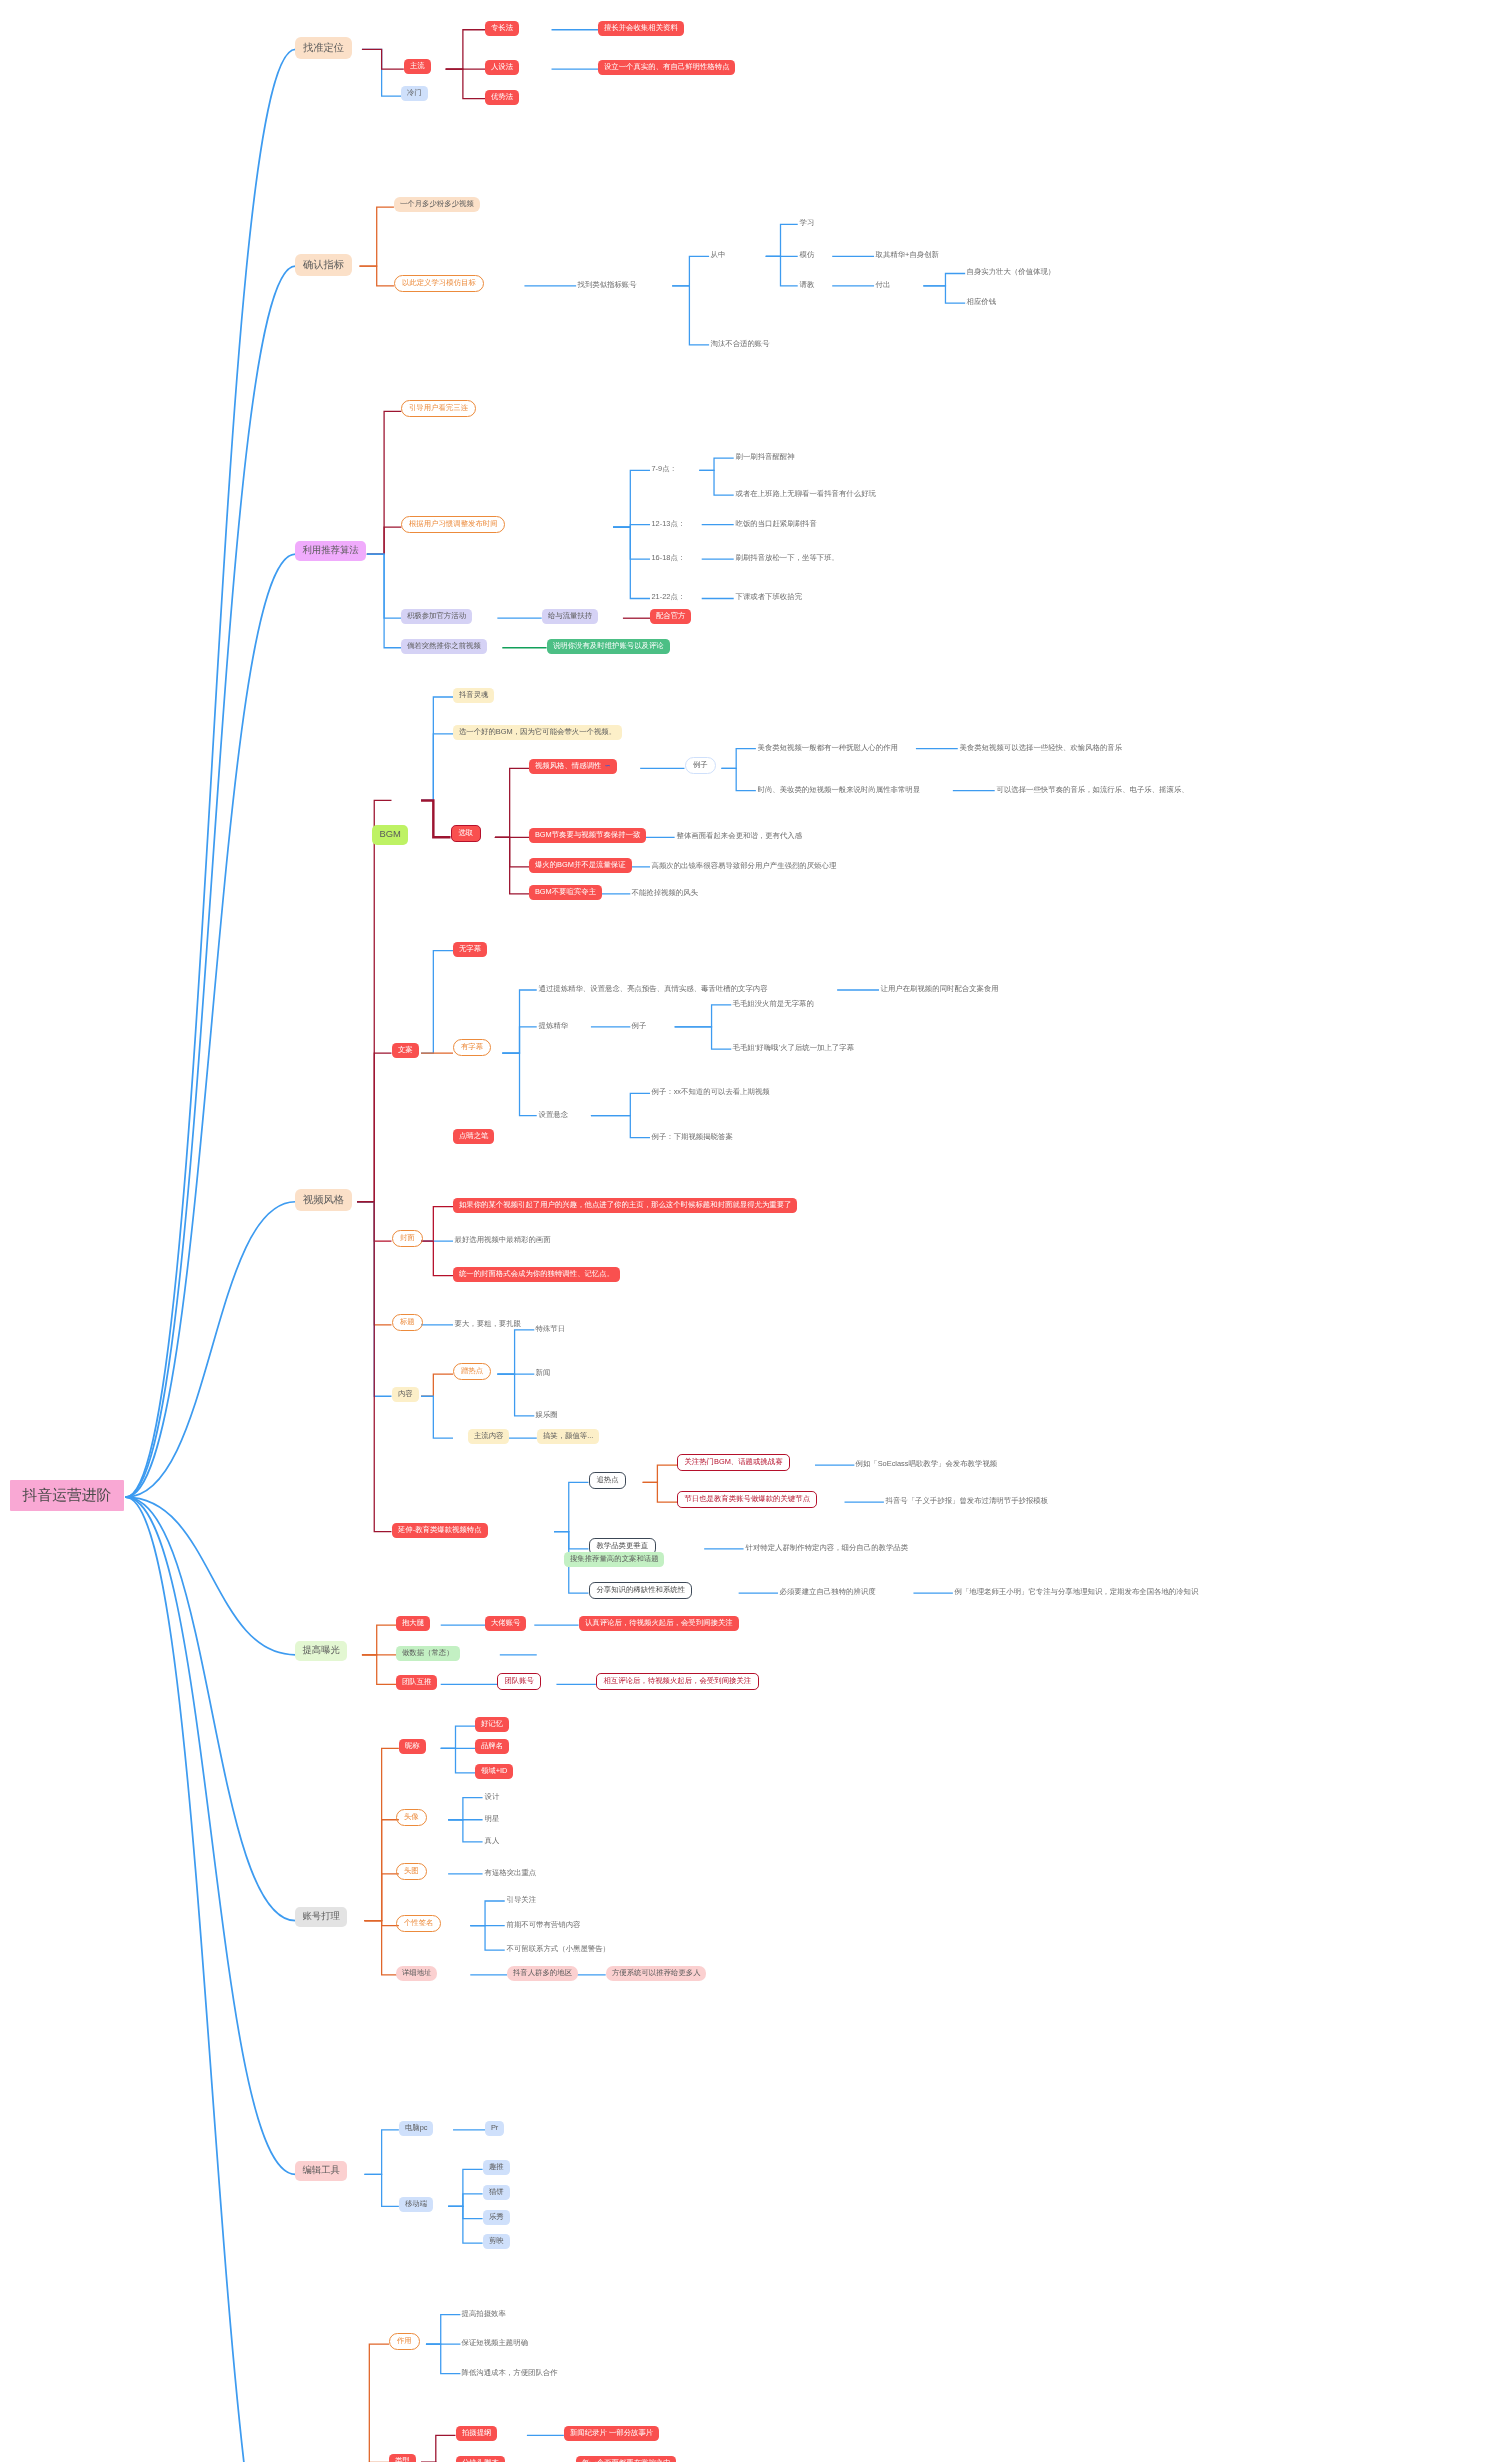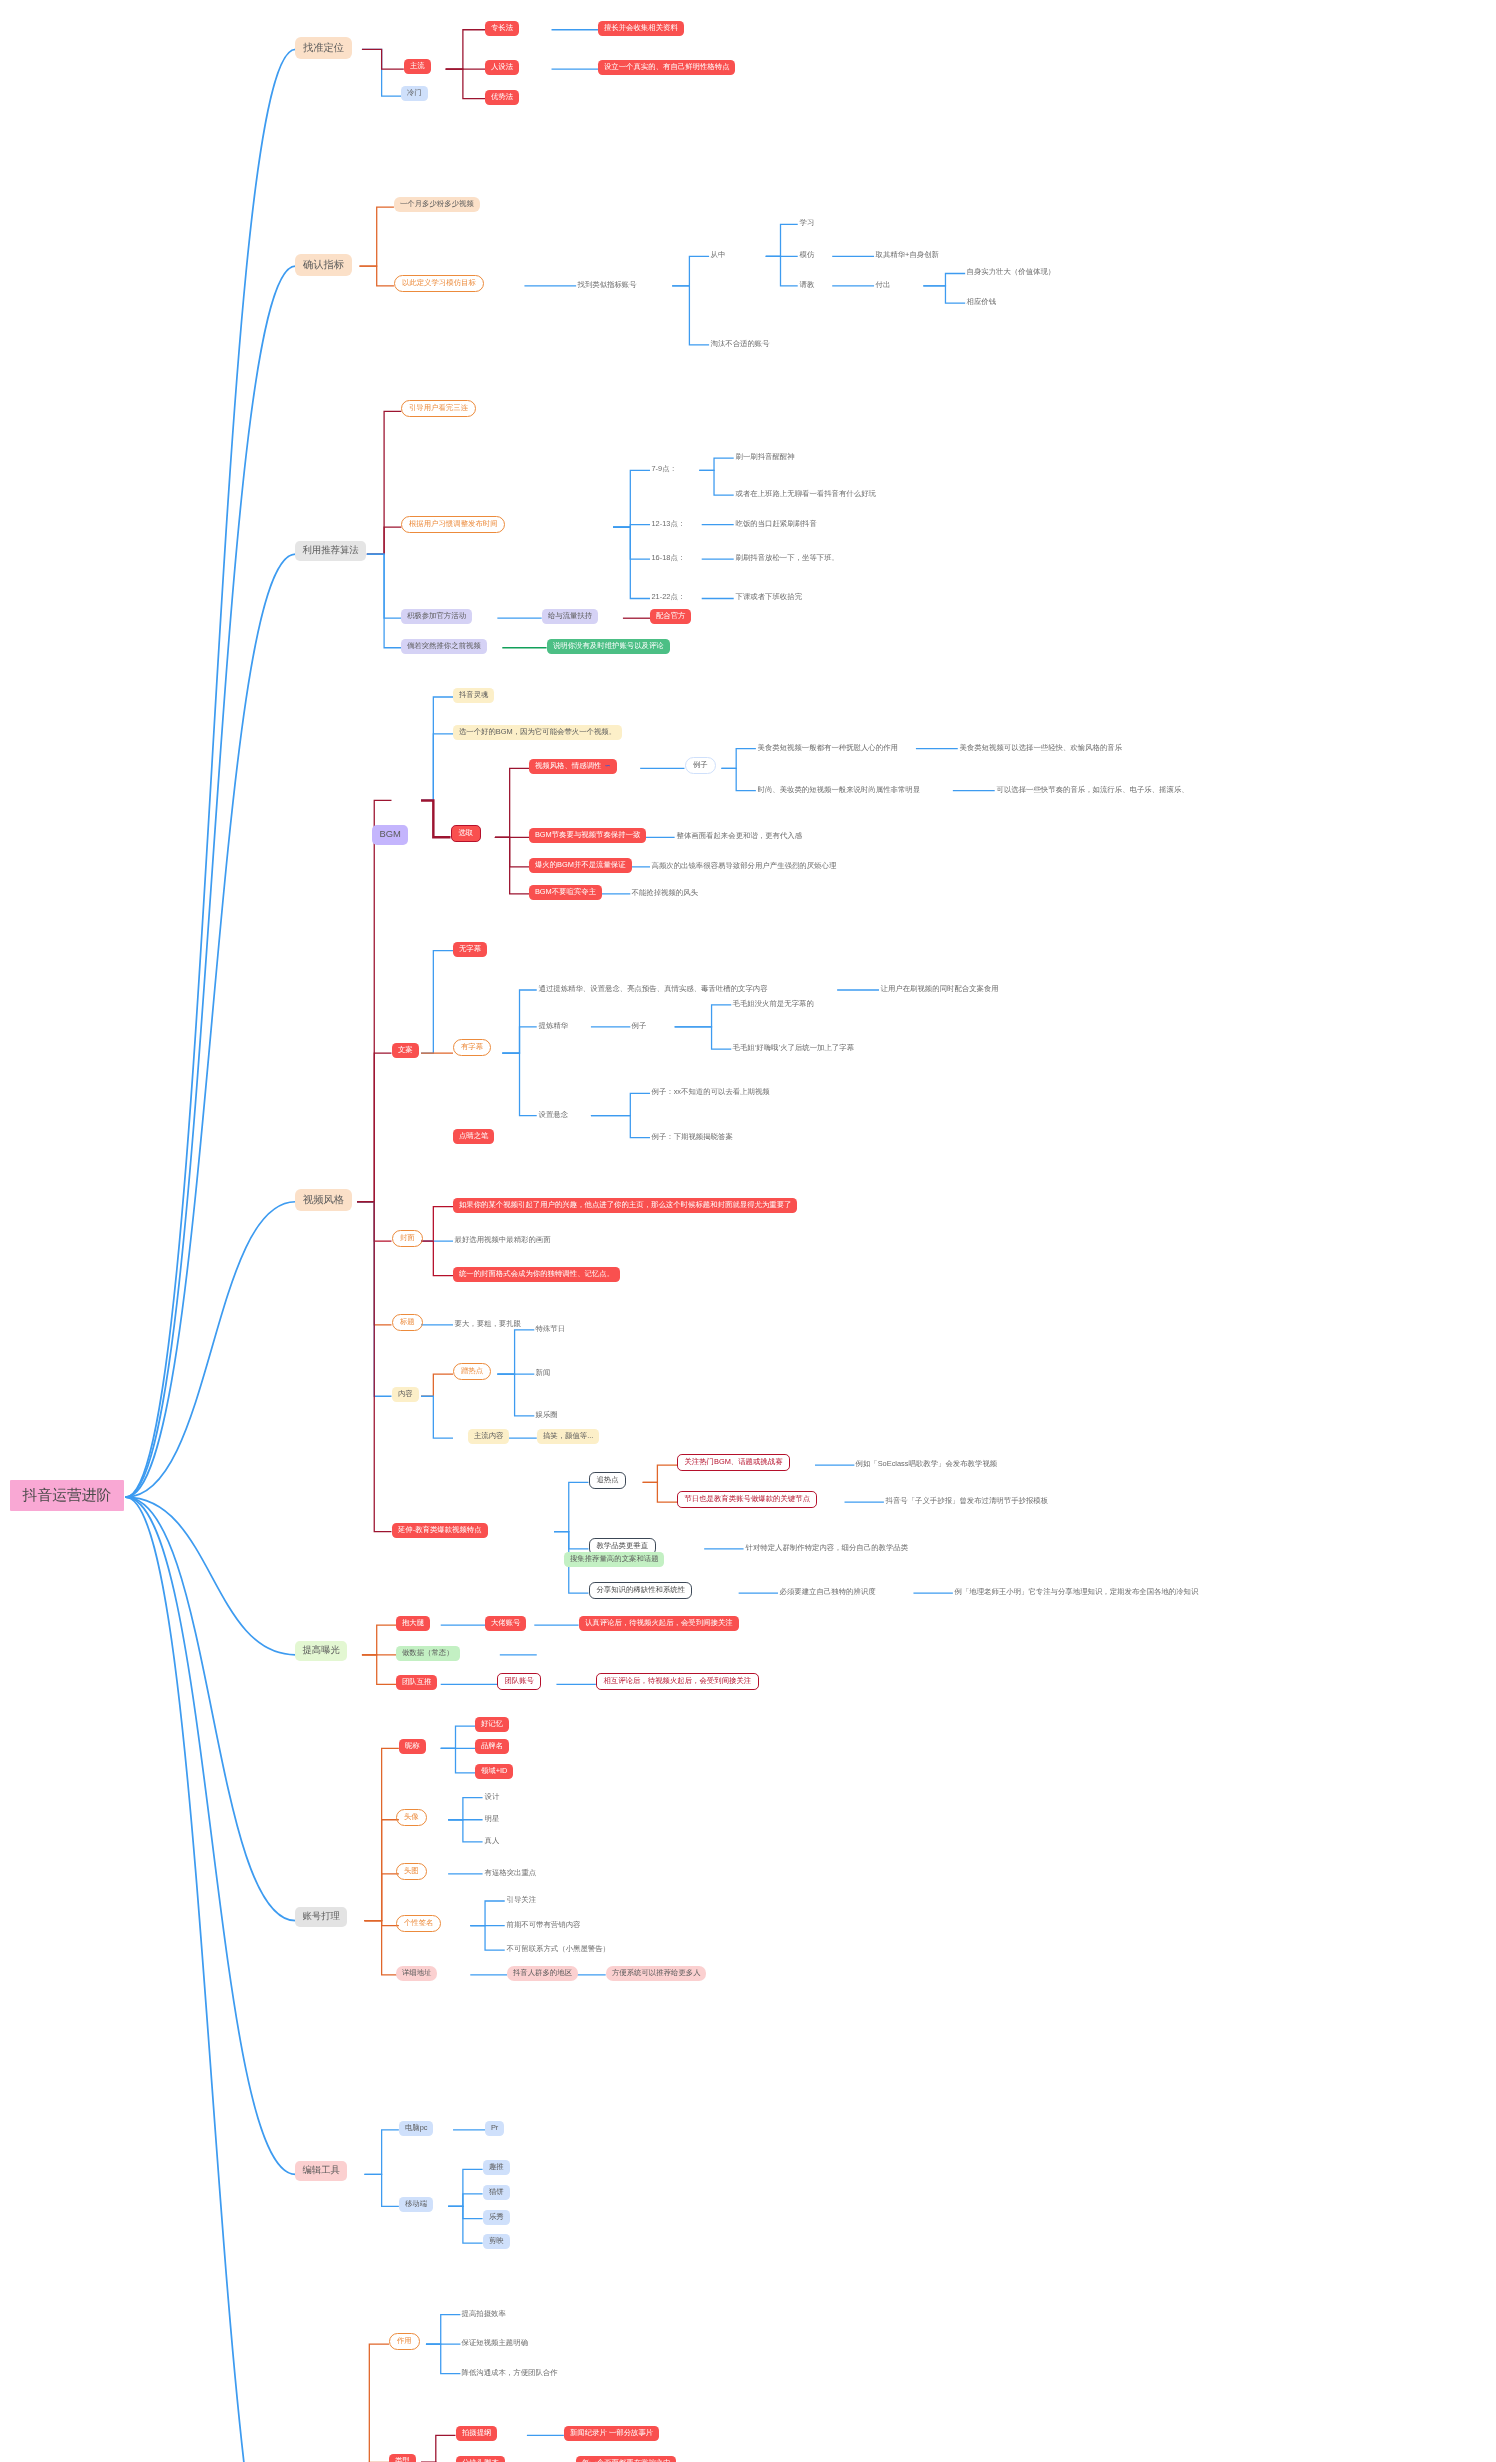--- a/index.html
+++ b/index.html
@@ -7,28 +7,28 @@
   #root{position:relative;width:1496px;height:3280px;background:#fff;overflow:hidden;}
   svg.links{position:absolute;left:0;top:0;width:1496px;height:3280px;pointer-events:none;}
   .node{position:absolute;box-sizing:border-box;display:flex;align-items:center;justify-content:center;
         white-space:nowrap;line-height:1.15;}
   
   .n-root{background:#f9a8d4;color:#4a4a4a;border-radius:1px;font-size:14.8px;padding:6.9px 12.8px;}
   .n-peach{background:#fbe0c8;color:#5b5b5b;border-radius:5.9px;font-size:10.3px;padding:4.9px 7.9px;}
   .n-red{background:#f9504f;color:#fff;border-radius:4.4px;font-size:7.4px;padding:3.4px 5.9px;}
   .n-bluefill{background:#cfe0fb;color:#5b5b5b;border-radius:4.4px;font-size:7.4px;padding:3.4px 5.9px;}
   .n-purple{background:#d5d2f5;color:#5b5b5b;border-radius:4.4px;font-size:7.4px;padding:3.4px 5.9px;}
-  .n-purplebig{background:#e5e5e5;color:#5b5b5b;border-radius:4.9px;font-size:9.4px;padding:4.4px 7.4px;}
+  .n-purplebig{background:#f0abfc;color:#5b5b5b;border-radius:4.9px;font-size:9.4px;padding:4.4px 7.4px;}
   .n-green{background:#4cbf85;color:#fff;border-radius:4.4px;font-size:7.4px;padding:3.4px 5.9px;}
   .n-greenlt{background:#c3f0c3;color:#5b5b5b;border-radius:4.4px;font-size:7.4px;padding:3.4px 5.9px;}
   .n-greenpale{background:#e3f7d2;color:#5b5b5b;border-radius:4.9px;font-size:9.4px;padding:4.4px 7.4px;}
   .n-pinkpale{background:#fbd0d0;color:#5b5b5b;border-radius:7px;font-size:7.4px;padding:3.4px 5.9px;}
   .n-pinkbig{background:#fbd0d0;color:#5b5b5b;border-radius:4.9px;font-size:9.4px;padding:4.4px 7.4px;}
   .n-yellow{background:#fcefc8;color:#5b5b5b;border-radius:4.4px;font-size:7.4px;padding:3.4px 5.9px;}
-  .n-yellowbig{background:#c4b5fd;color:#5b5b5b;border-radius:4.9px;font-size:9.4px;padding:4.4px 7.4px;}
+  .n-yellowbig{background:#bef264;color:#5b5b5b;border-radius:4.9px;font-size:9.4px;padding:4.4px 7.4px;}
   .n-grey{background:#e3e3e3;color:#5b5b5b;border-radius:4.9px;font-size:9.4px;padding:4.4px 7.4px;}
   .n-plain{color:#6b6b6b;font-size:7.4px;background:transparent;padding:1px 1.5px;}
   .o-caps{background:transparent;border:1px solid #ec8b3c;color:#ec8b3c;border-radius:10.8px;font-size:7.4px;padding:3.4px 6.9px;}
   .o-capsR{background:transparent;border:1.2px solid #b5102b;color:#b5102b;border-radius:4.9px;font-size:7.4px;padding:3.4px 6.4px;}
   .o-capsRf{background:#f9504f;border:1.5px solid #b5102b;color:#fff;border-radius:4.9px;font-size:7.4px;padding:3.4px 6.4px;}
   .o-capsBl{background:transparent;border:1px solid #cfe0fb;color:#5b5b5b;border-radius:10.8px;font-size:7.4px;padding:3.4px 6.9px;}
   .o-capsDk{background:transparent;border:1.5px solid #3c4856;color:#4a4a4a;border-radius:5.9px;font-size:7.4px;padding:3.4px 6.4px;}
   .n-red .sym{color:#2f5bd6;font-weight:bold;margin-left:3px;}
 </style>
 </head>

